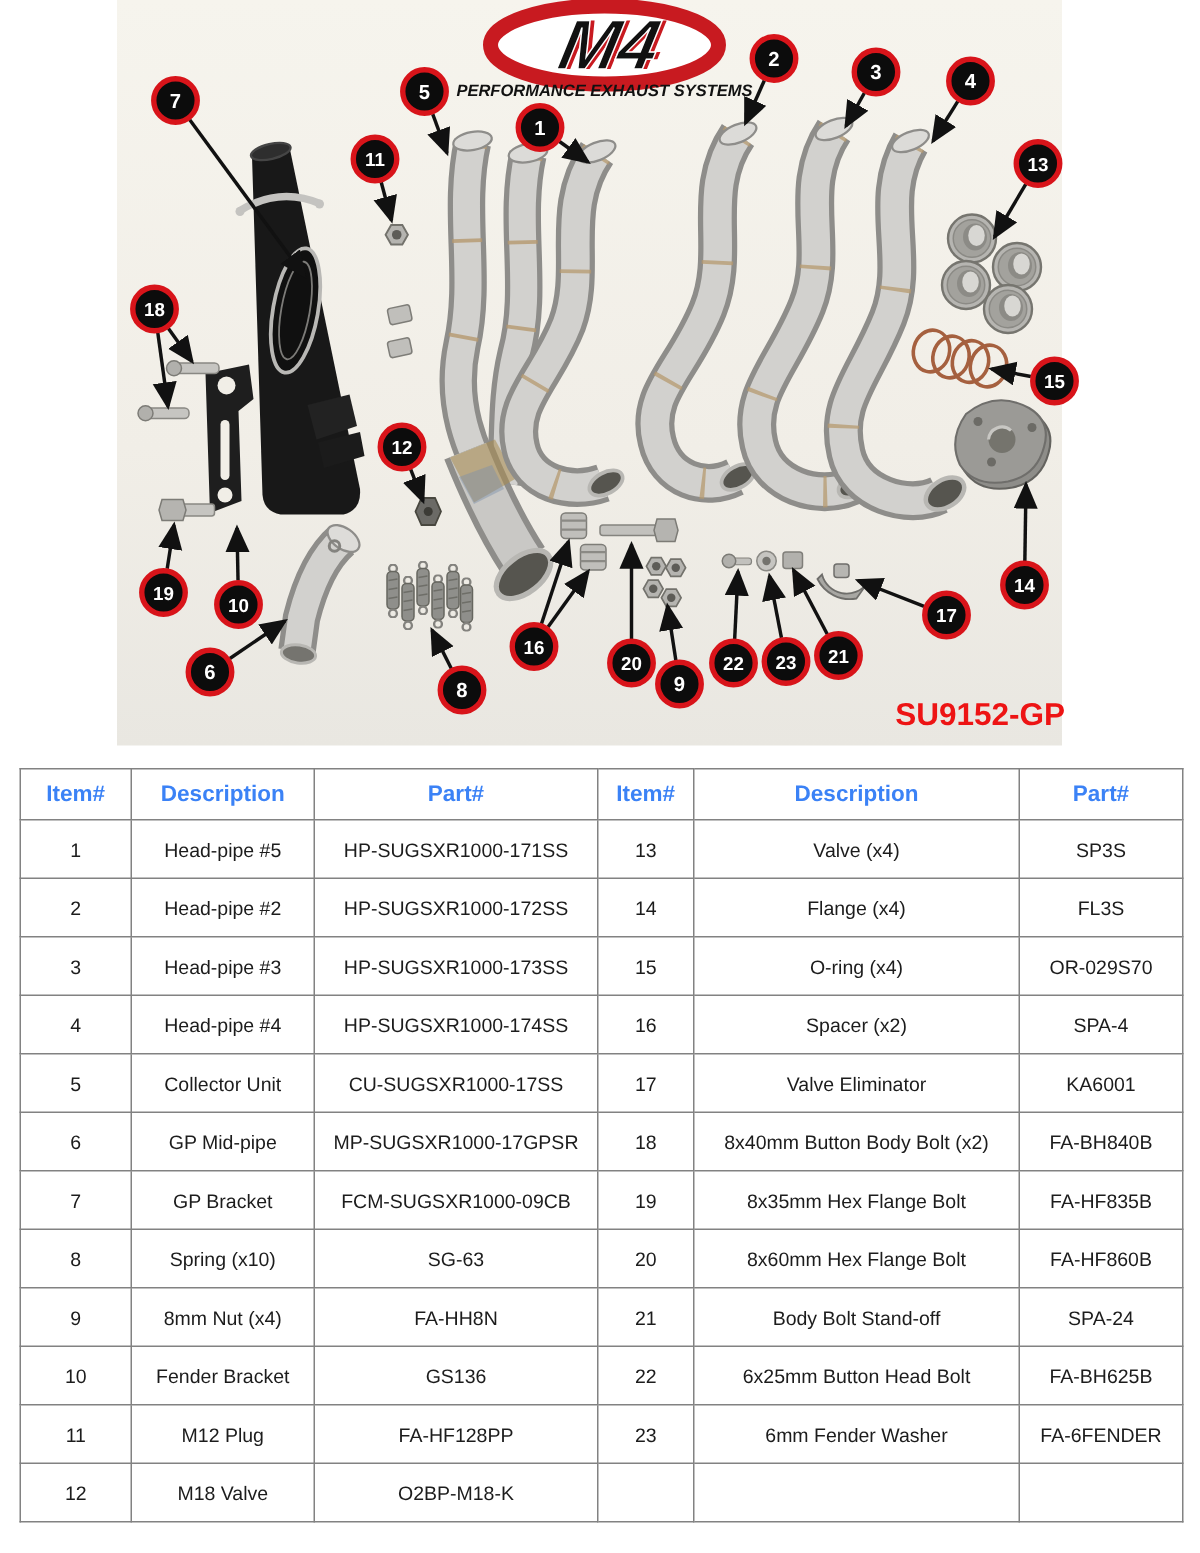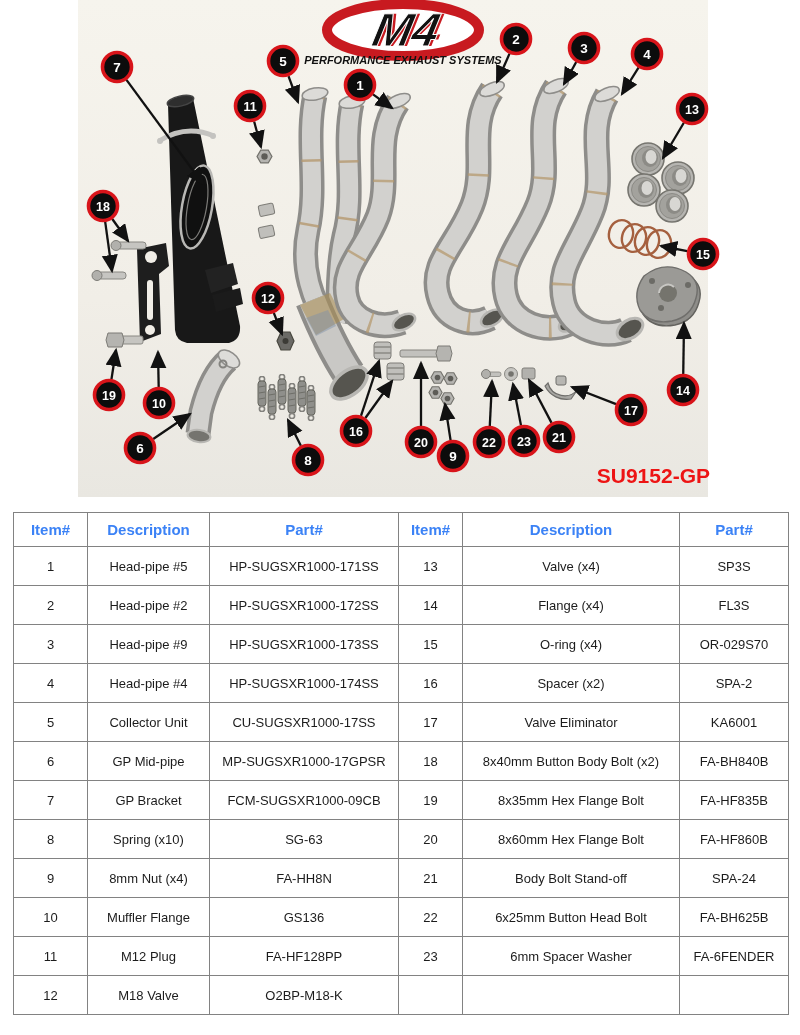--- a/index.html
+++ b/index.html
@@ -375,33 +375,33 @@
         <tr>
           <td>2</td>
           <td>Head-pipe #2</td>
           <td>HP-SUGSXR1000-172SS</td>
           <td>14</td>
           <td>Flange (x4)</td>
           <td>FL3S</td>
         </tr>
         <tr>
           <td>3</td>
-          <td>Head-pipe #9</td>
+          <td>Head-pipe #3</td>
           <td>HP-SUGSXR1000-173SS</td>
           <td>15</td>
           <td>O-ring (x4)</td>
           <td>OR-029S70</td>
         </tr>
         <tr>
           <td>4</td>
           <td>Head-pipe #4</td>
           <td>HP-SUGSXR1000-174SS</td>
           <td>16</td>
           <td>Spacer (x2)</td>
-          <td>SPA-2</td>
+          <td>SPA-4</td>
         </tr>
         <tr>
           <td>5</td>
           <td>Collector Unit</td>
           <td>CU-SUGSXR1000-17SS</td>
           <td>17</td>
           <td>Valve Eliminator</td>
           <td>KA6001</td>
         </tr>
         <tr>
@@ -431,32 +431,32 @@
         <tr>
           <td>9</td>
           <td>8mm Nut (x4)</td>
           <td>FA-HH8N</td>
           <td>21</td>
           <td>Body Bolt Stand-off</td>
           <td>SPA-24</td>
         </tr>
         <tr>
           <td>10</td>
-          <td>Muffler Flange</td>
+          <td>Fender Bracket</td>
           <td>GS136</td>
           <td>22</td>
           <td>6x25mm Button Head Bolt</td>
           <td>FA-BH625B</td>
         </tr>
         <tr>
           <td>11</td>
           <td>M12 Plug</td>
           <td>FA-HF128PP</td>
           <td>23</td>
-          <td>6mm Spacer Washer</td>
+          <td>6mm Fender Washer</td>
           <td>FA-6FENDER</td>
         </tr>
         <tr>
           <td>12</td>
           <td>M18 Valve</td>
           <td>O2BP-M18-K</td>
           <td></td>
           <td></td>
           <td></td>
         </tr>

